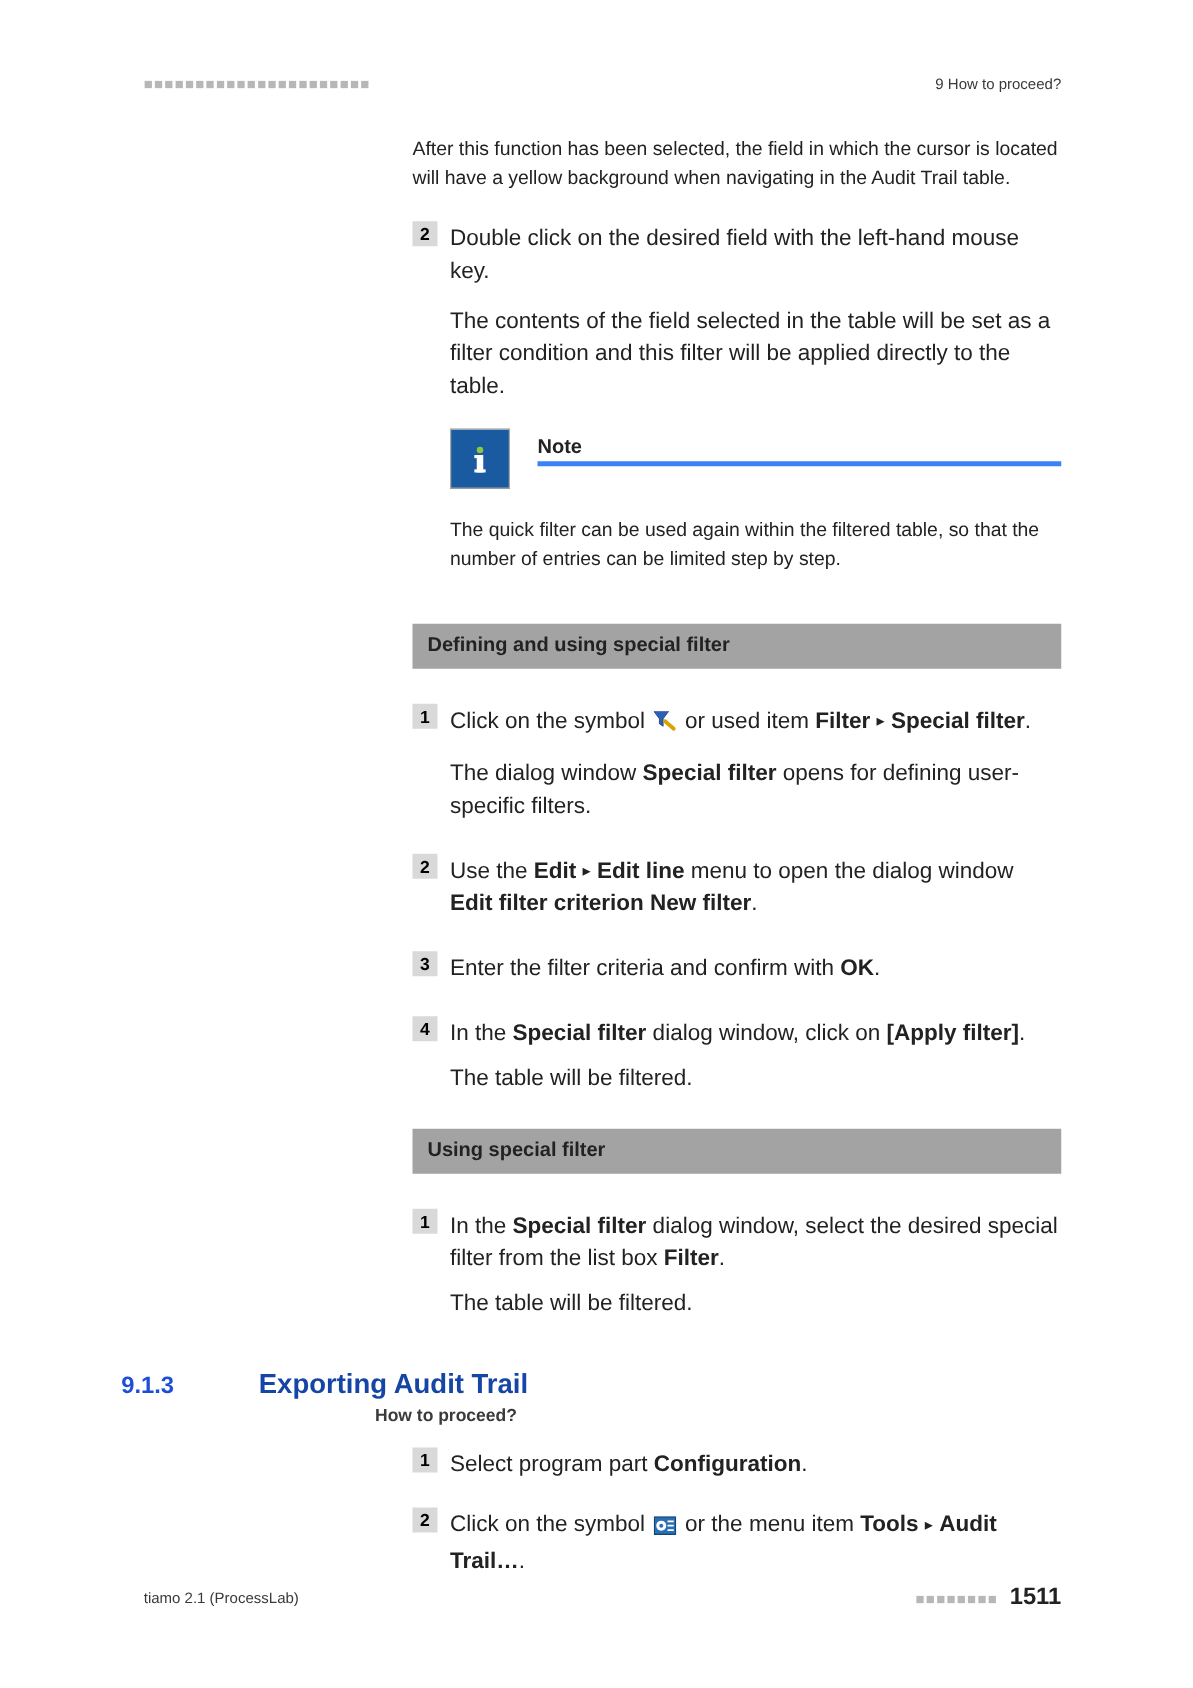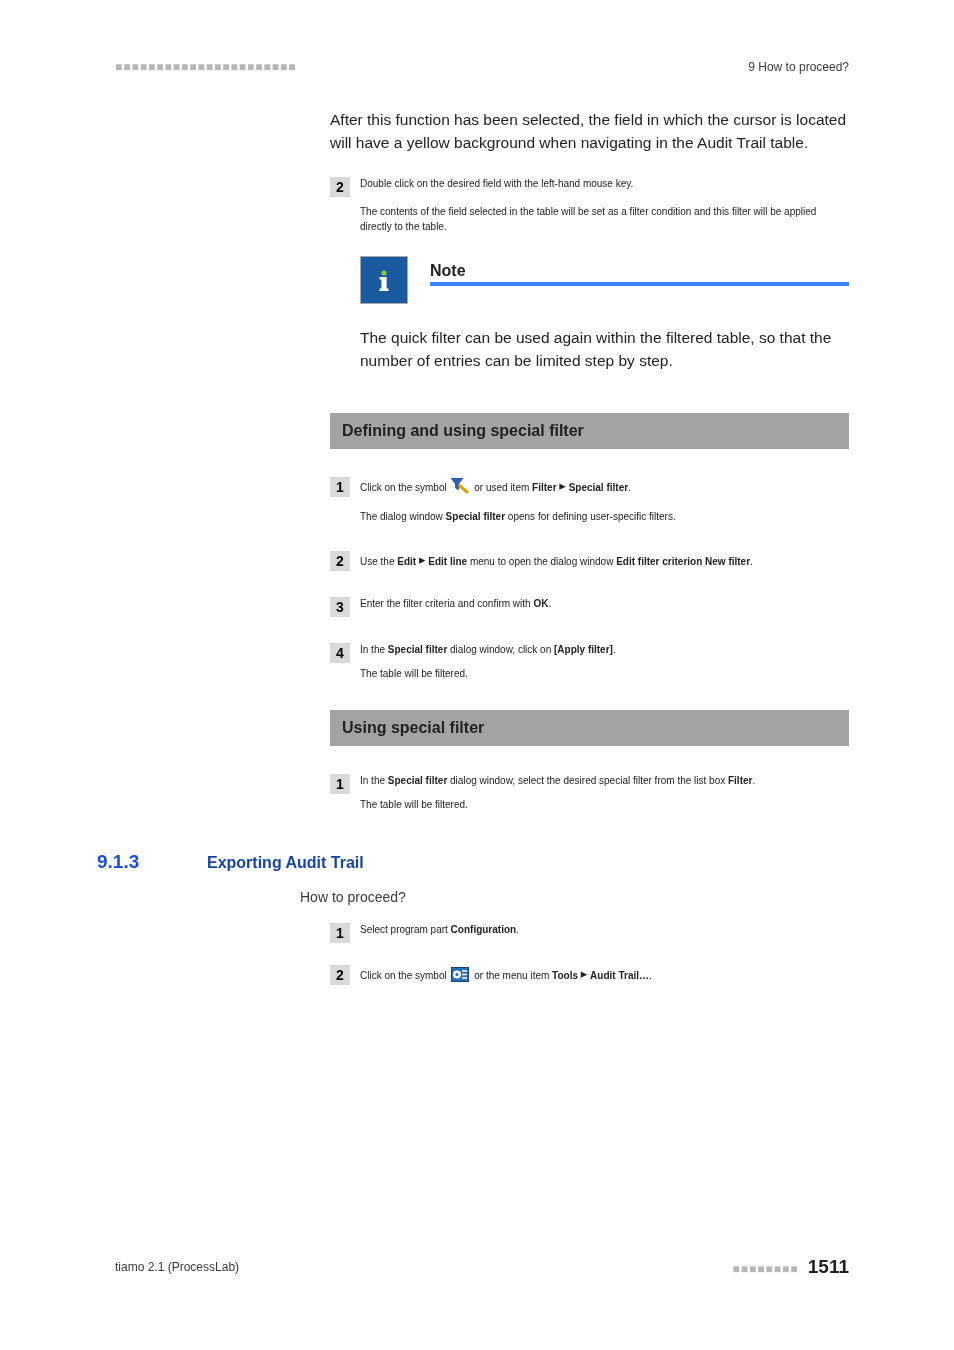--- a/index.html
+++ b/index.html
@@ -45,21 +45,21 @@
     background: #d9d9d9;
     color: #000;
     font-weight: bold;
     font-size: 14px;
     line-height: 20px;
     text-align: center;
     margin-right: 10px;
   }
   .step-body {
     flex: 1 1 auto;
-    font-size: 10px;
+    font-size: 18px;
     line-height: 1.45;
   }
   .step-body p {
     margin: 6px 0 0 0;
   }
   .step-body p:first-child {
     margin-top: 0;
   }
   .note-box {
     margin-top: 22px;
@@ -111,27 +111,28 @@
   }
   .section-number {
     color: #1d4ed8;
     font-weight: bold;
     font-size: 19px;
     width: 110px;
   }
   .section-title {
     color: #1545a5;
     font-weight: bold;
-    font-size: 16px;
+    font-size: 22px;
   }
   .sub-sub {
     font-size: 14px;
     color: #3a3a3a;
     margin-left: 185px;
-    margin-top: 16px;
+    margin-top: 4px;
+    font-weight: bold;
   }
   .footer-bar {
     position: absolute;
     bottom: 72px;
     left: 115px;
     right: 105px;
     display: flex;
     justify-content: space-between;
     align-items: center;
     font-size: 12px;

